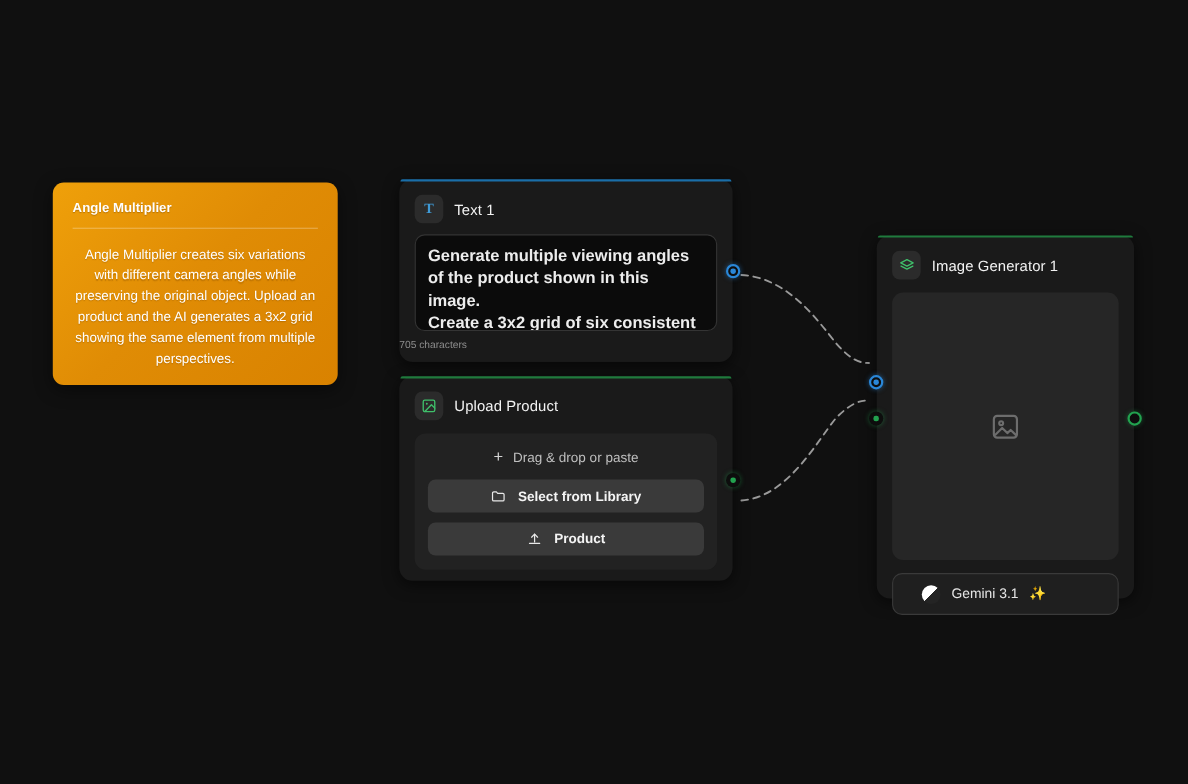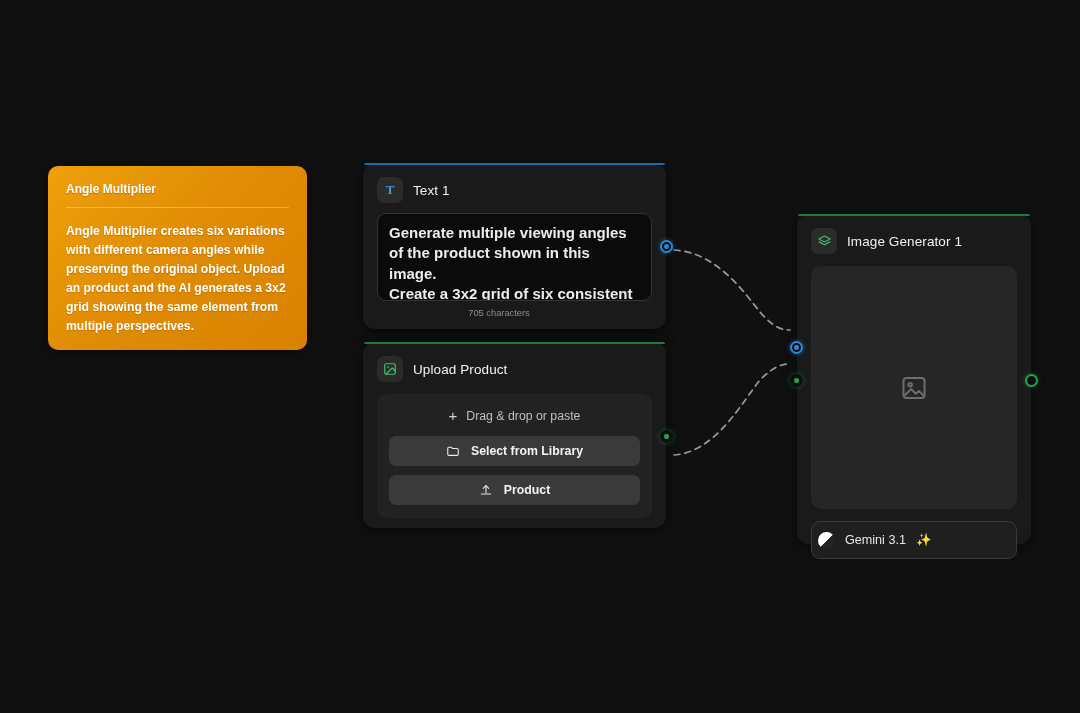--- a/index.html
+++ b/index.html
@@ -91,23 +91,24 @@
     margin-bottom: 11px;
   }
   #info-card .card-divider {
     height: 1px;
     background: rgba(255,255,255,0.30);
     margin-bottom: 14px;
   }
   #info-card .card-body {
     font-size: 12.2px;
     line-height: 1.55;
-    font-weight: bold;
+    font-weight: normal;
     color: #ffffff;
     text-shadow: 0 1px 1px rgba(120,70,0,0.35);
+    text-align: center;
   }
 
   
   #text-node {
     left: 363px;
     top: 163px;
     width: 303px;
     height: 166px;
   }
   .prompt-box {
@@ -120,21 +121,21 @@
     overflow: hidden;
   }
   .prompt-text {
     font-size: 15px;
     line-height: 1.35;
     color: #ededed;
     font-weight: bold;
     white-space: pre-wrap;
   }
   .char-count {
-    text-align: center;
+    text-align: left;
     font-size: 9.3px;
     color: #8d8d8d;
     padding: 7px 31px 0 0;
   }
 
   
   #upload-node {
     left: 363px;
     top: 342px;
     width: 303px;
@@ -190,21 +191,21 @@
   }
   .model-row {
     margin: 12px 14px 0 14px;
     height: 38px;
     background: #1f1f1f;
     border: 1px solid #3a3a3a;
     border-radius: 9px;
     display: flex;
     align-items: center;
     gap: 10px;
-    padding: 0 6px;
+    padding: 0 26px;
     cursor: pointer;
   }
   .model-name { font-size: 12.6px; color: #e6e6e6; }
   .model-spark { font-size: 12.5px; line-height: 1; }
   .gemini-glyph {
     width: 17px; height: 17px;
     border-radius: 50%;
     background: linear-gradient(135deg, #ffffff 0% 50%, #242424 50% 100%);
     flex: 0 0 auto;
   }

